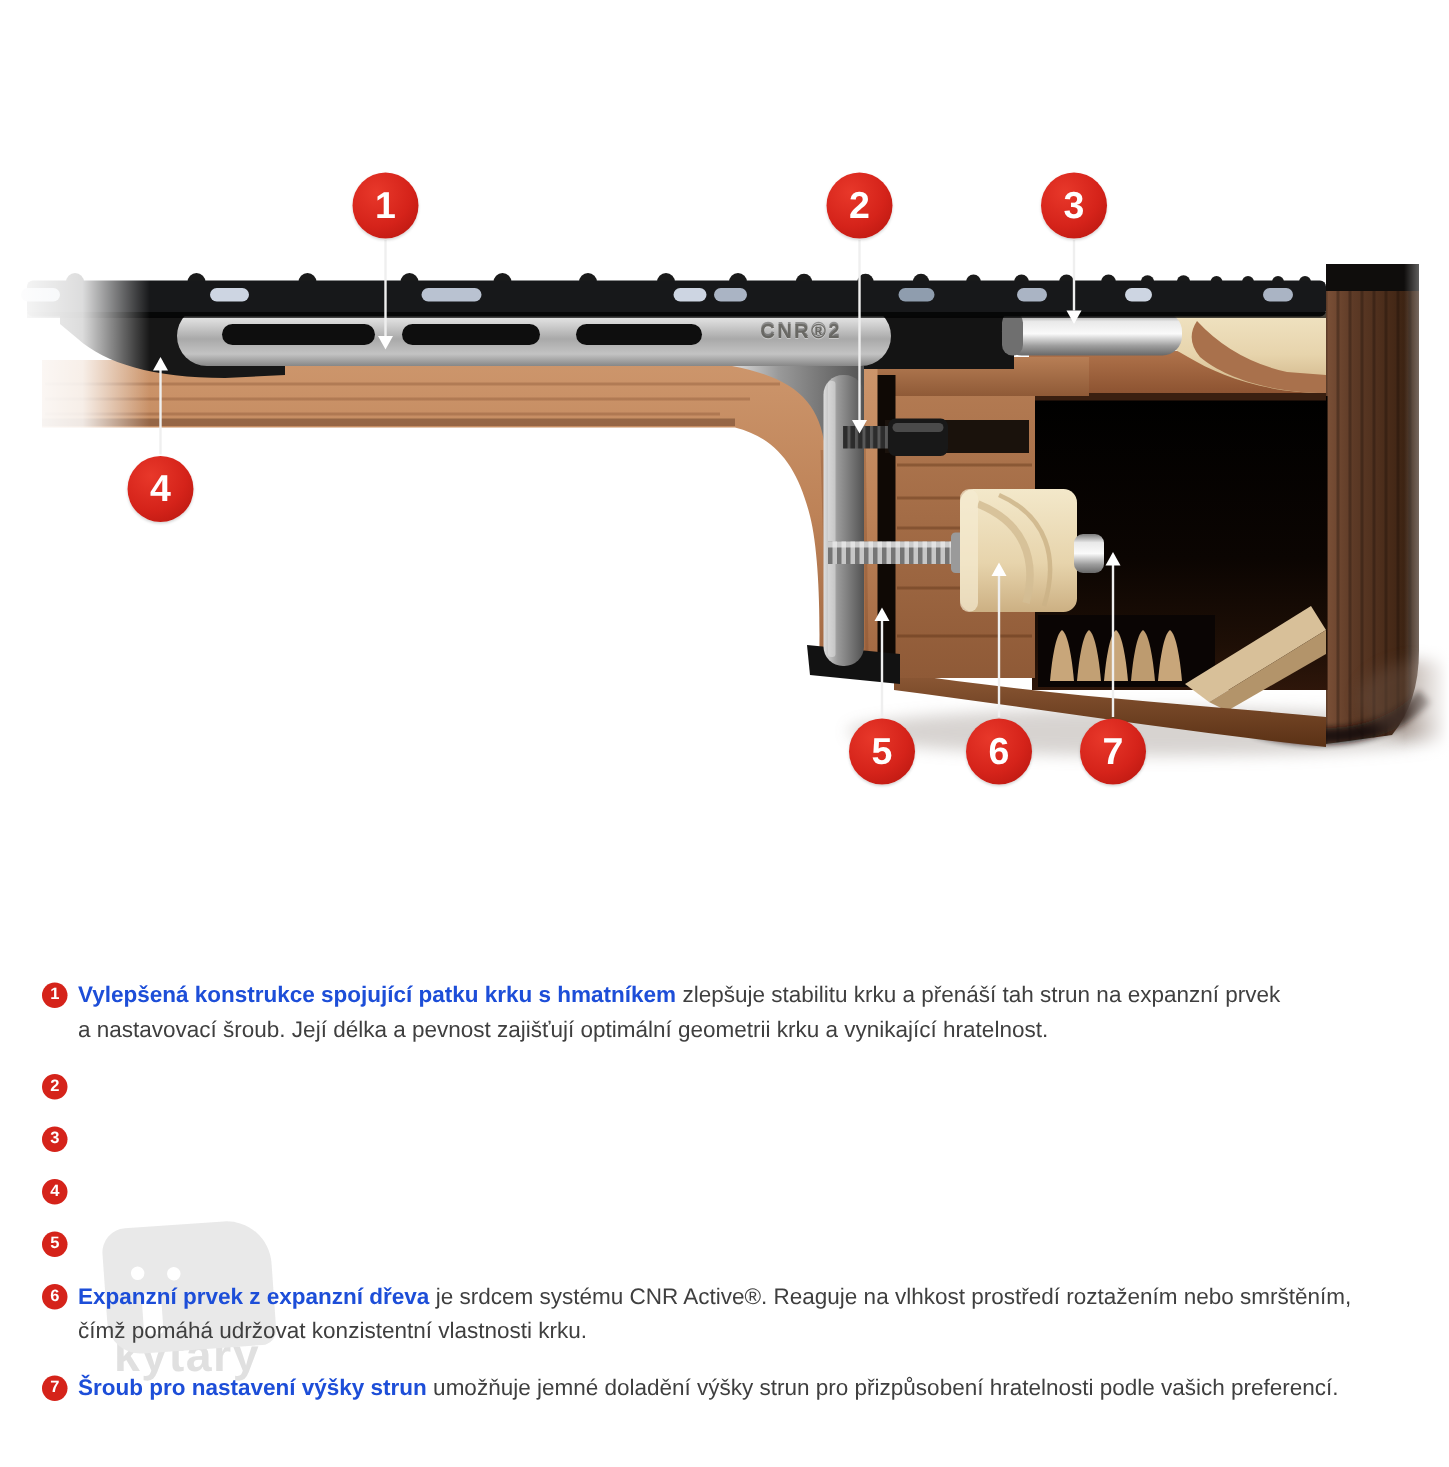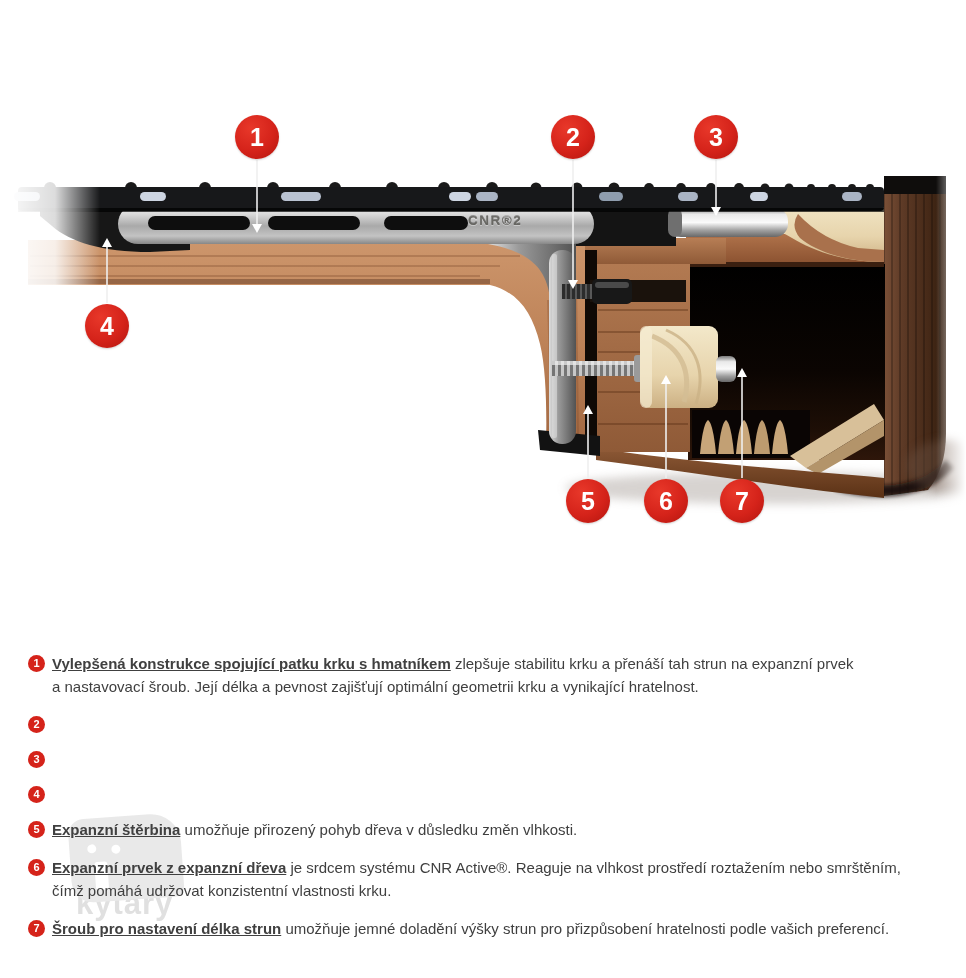--- a/index.html
+++ b/index.html
@@ -10,32 +10,32 @@
 
   
   .marker{position:absolute;width:44px;height:44px;border-radius:50%;
     background:radial-gradient(circle at 36% 30%,#e8382a 0%,#d5231a 55%,#b3150e 100%);
     color:#fff;font-weight:700;font-size:25px;display:flex;align-items:center;justify-content:center;
     transform:translate(-50%,-50%);box-shadow:0 1px 2px rgba(0,0,0,.18);z-index:3;}
 
   
   .stamp{position:absolute;left:468px;top:211px;width:100px;height:20px;z-index:2;
     font-size:13.5px;font-weight:700;letter-spacing:1.5px;color:#55544f;opacity:.8;
-    line-height:20px;
-    text-shadow:0 1px 0 rgba(255,255,255,.45),0 -1px 0 rgba(0,0,0,.4);}
+    text-align:center;line-height:20px;
+    text-shadow:0 1px 0 rgba(255,255,255,.45),0 -1px 0 rgba(0,0,0,.4);padding-left:16px;}
 
   
   .legend{position:absolute;left:28px;top:652px;width:912px;z-index:1;
     font-size:15px;line-height:23px;color:#3f3f3f;}
   .item{display:flex;align-items:flex-start;gap:7px;margin-bottom:15px;}
   .badge{flex:0 0 auto;width:17px;height:17px;border-radius:50%;background:#d5231a;
     color:#fff;font-size:11px;font-weight:700;display:flex;align-items:center;justify-content:center;
     margin-top:3px;}
   .item-text{white-space:pre-line;}
-  .item-text b{color:#404040;text-decoration:underline;}
+  .item-text b{color:#1d4ed8;}
 
   
   .watermark{position:absolute;left:70px;top:816px;z-index:0;opacity:.9;}
   .wm-logo{width:112px;height:84px;background:#e7e7e7;border-radius:16px 30px 10px 22px;
     transform:rotate(-4deg);position:relative;}
   .wm-logo::before{content:"";position:absolute;left:18px;top:26px;width:9px;height:9px;border-radius:50%;
     background:#fff;box-shadow:24px 2px 0 #fff;}
   .wm-logo::after{content:"";position:absolute;left:24px;top:44px;width:13px;height:28px;background:#fff;border-radius:3px;}
   .wm-text{margin-top:-14px;margin-left:6px;font-size:31px;font-weight:700;color:#dddddd;letter-spacing:1px;}
 </style>
@@ -329,25 +329,24 @@
       <span class="badge">2</span>
     </div>
     <div class="item">
       <span class="badge">3</span>
     </div>
     <div class="item">
       <span class="badge">4</span>
     </div>
     <div class="item">
       <span class="badge">5</span>
-      <div class="item-text"><b>Expanzní štěrbina</b><span> umožňuje přirozený pohyb dřeva v důsledku změn vlhkosti.</span></div>
     </div>
     <div class="item">
       <span class="badge">6</span>
       <div class="item-text"><b>Expanzní prvek z expanzní dřeva</b><span> je srdcem systému CNR Active®. Reaguje na vlhkost prostředí roztažením nebo smrštěním,
 čímž pomáhá udržovat konzistentní vlastnosti krku.</span></div>
     </div>
     <div class="item">
       <span class="badge">7</span>
-      <div class="item-text"><b>Šroub pro nastavení délka strun</b><span> umožňuje jemné doladění výšky strun pro přizpůsobení hratelnosti podle vašich preferencí.</span></div>
+      <div class="item-text"><b>Šroub pro nastavení výšky strun</b><span> umožňuje jemné doladění výšky strun pro přizpůsobení hratelnosti podle vašich preferencí.</span></div>
     </div>
   </div>
 </div>
 
 </body></html>

